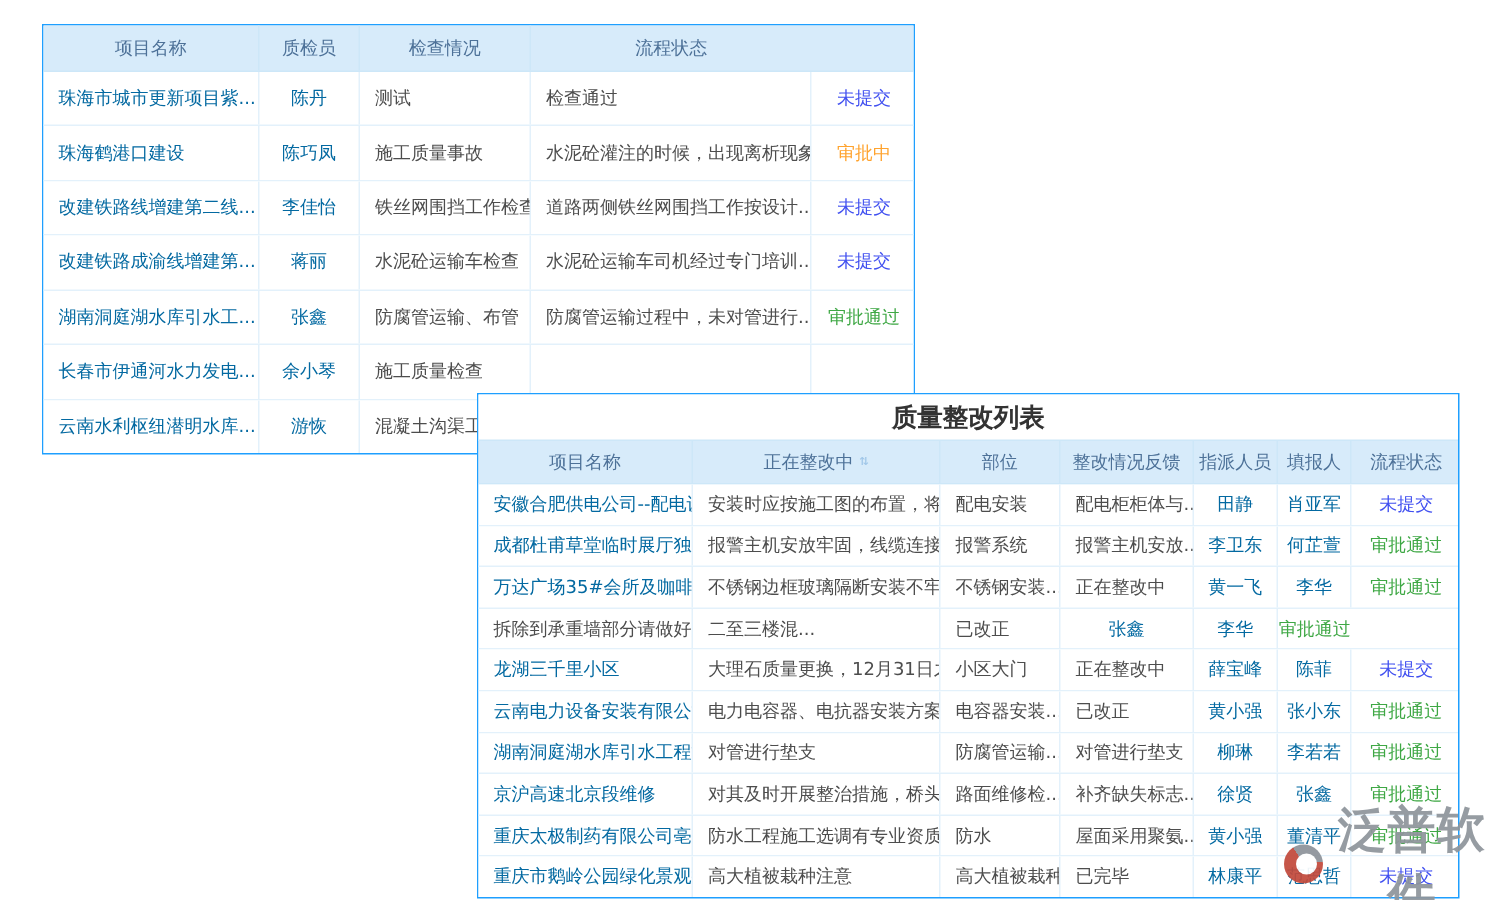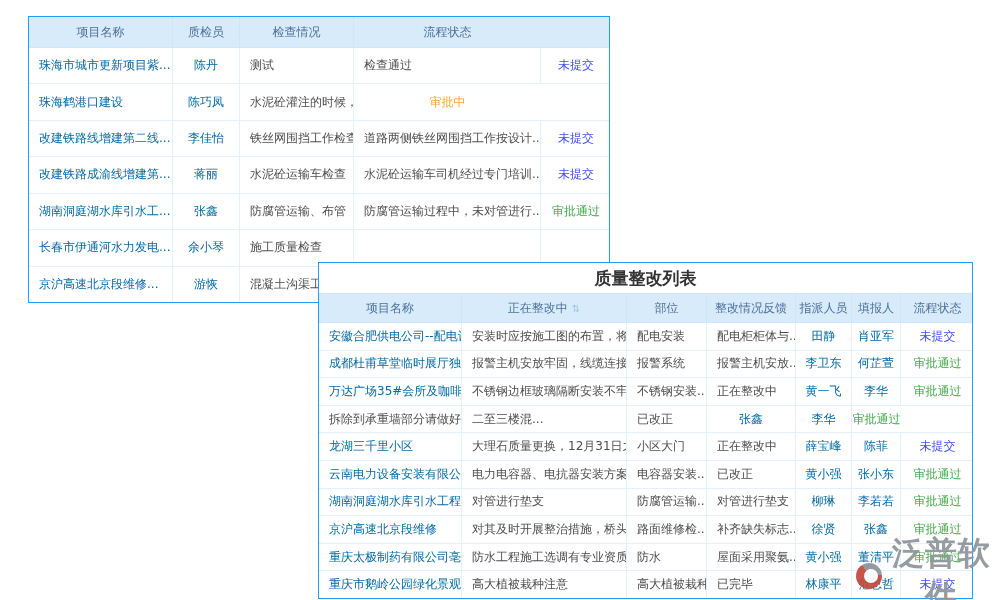--- a/index.html
+++ b/index.html
@@ -9,21 +9,21 @@
   .panel { position:absolute; background:#ffffff; border:1px solid #1E9FFF;
     display:flex; flex-direction:column; }
   #inspection-panel { left:28px; top:16px; width:582px; height:287px; z-index:1; }
   #rectification-panel { left:318px; top:262px; width:655px; height:337px; z-index:2; }
 
   .panel-title { flex:0 0 auto; display:flex; align-items:center; justify-content:center;
     font-size:17px; font-weight:bold; color:#333; border-bottom:1px solid #cde7f8; background:#fff; }
   #inspection-panel .panel-title { height:36px; }
   #rectification-panel .panel-title { height:31px; }
 
-  .thead { flex:0 0 auto; display:grid; background:#d7ebfa; border-bottom:1px solid #cde7f8; }
+  .thead { flex:0 0 auto; display:grid; background:#d7ebfa; border-bottom:1px solid #cde7f8;font-family:Liberation Mono, monospace; }
   #inspection-panel .thead { height:31px; }
   #rectification-panel .thead { height:29px; }
 
   .tbody { flex:1 1 auto; display:flex; flex-direction:column; }
   .tr { flex:1 1 0; display:grid; border-bottom:1px solid #e3f1fb; background:#fff; }
   .tbody .tr:last-child { border-bottom:none; }
 
   .cell { display:flex; align-items:center; font-size:12px; color:#4d4d4d;
     white-space:nowrap; overflow:hidden; border-right:1px solid #cde7f8; padding:0 6px; }
   .tr .cell { border-right:1px solid #e3f1fb; }
@@ -66,20 +66,21 @@
       <div class="tr" style="grid-template-columns: 144px 67px 114px 187px 70px;">
         <div class="td cell align-left link">珠海市城市更新项目紫...</div>
         <div class="td cell align-center link">陈丹</div>
         <div class="td cell align-left">测试</div>
         <div class="td cell align-left">检查通过</div>
         <div class="td cell align-center" style="color: rgb(65, 80, 240);">未提交</div>
       </div>
       <div class="tr" style="grid-template-columns: 144px 67px 114px 187px 70px;">
         <div class="td cell align-left link">珠海鹤港口建设</div>
         <div class="td cell align-center link">陈巧凤</div>
+        <div class="td cell align-left">施工质量事故</div>
         <div class="td cell align-left">水泥砼灌注的时候，出现离析现象</div>
         <div class="td cell align-center" style="color: rgb(255, 163, 46);">审批中</div>
       </div>
       <div class="tr" style="grid-template-columns: 144px 67px 114px 187px 70px;">
         <div class="td cell align-left link">改建铁路线增建第二线...</div>
         <div class="td cell align-center link">李佳怡</div>
         <div class="td cell align-left">铁丝网围挡工作检查</div>
         <div class="td cell align-left">道路两侧铁丝网围挡工作按设计...</div>
         <div class="td cell align-center" style="color: rgb(65, 80, 240);">未提交</div>
       </div>
@@ -98,21 +99,21 @@
         <div class="td cell align-center" style="color: rgb(63, 168, 69);">审批通过</div>
       </div>
       <div class="tr" style="grid-template-columns: 144px 67px 114px 187px 70px;">
         <div class="td cell align-left link">长春市伊通河水力发电...</div>
         <div class="td cell align-center link">余小琴</div>
         <div class="td cell align-left">施工质量检查</div>
         <div class="td cell align-left"></div>
         <div class="td cell align-center"></div>
       </div>
       <div class="tr" style="grid-template-columns: 144px 67px 114px 187px 70px;">
-        <div class="td cell align-left link">京沪高速北京段维修...</div>
+        <div class="td cell align-left link">云南水利枢纽潜明水库...</div>
         <div class="td cell align-center link">游恢</div>
         <div class="td cell align-left">混凝土沟渠工...</div>
         <div class="td cell align-left"></div>
         <div class="td cell align-center"></div>
       </div>
     </div>
 </div>
 
 <div id="rectification-panel" class="panel">
   <div class="panel-title">质量整改列表</div>

